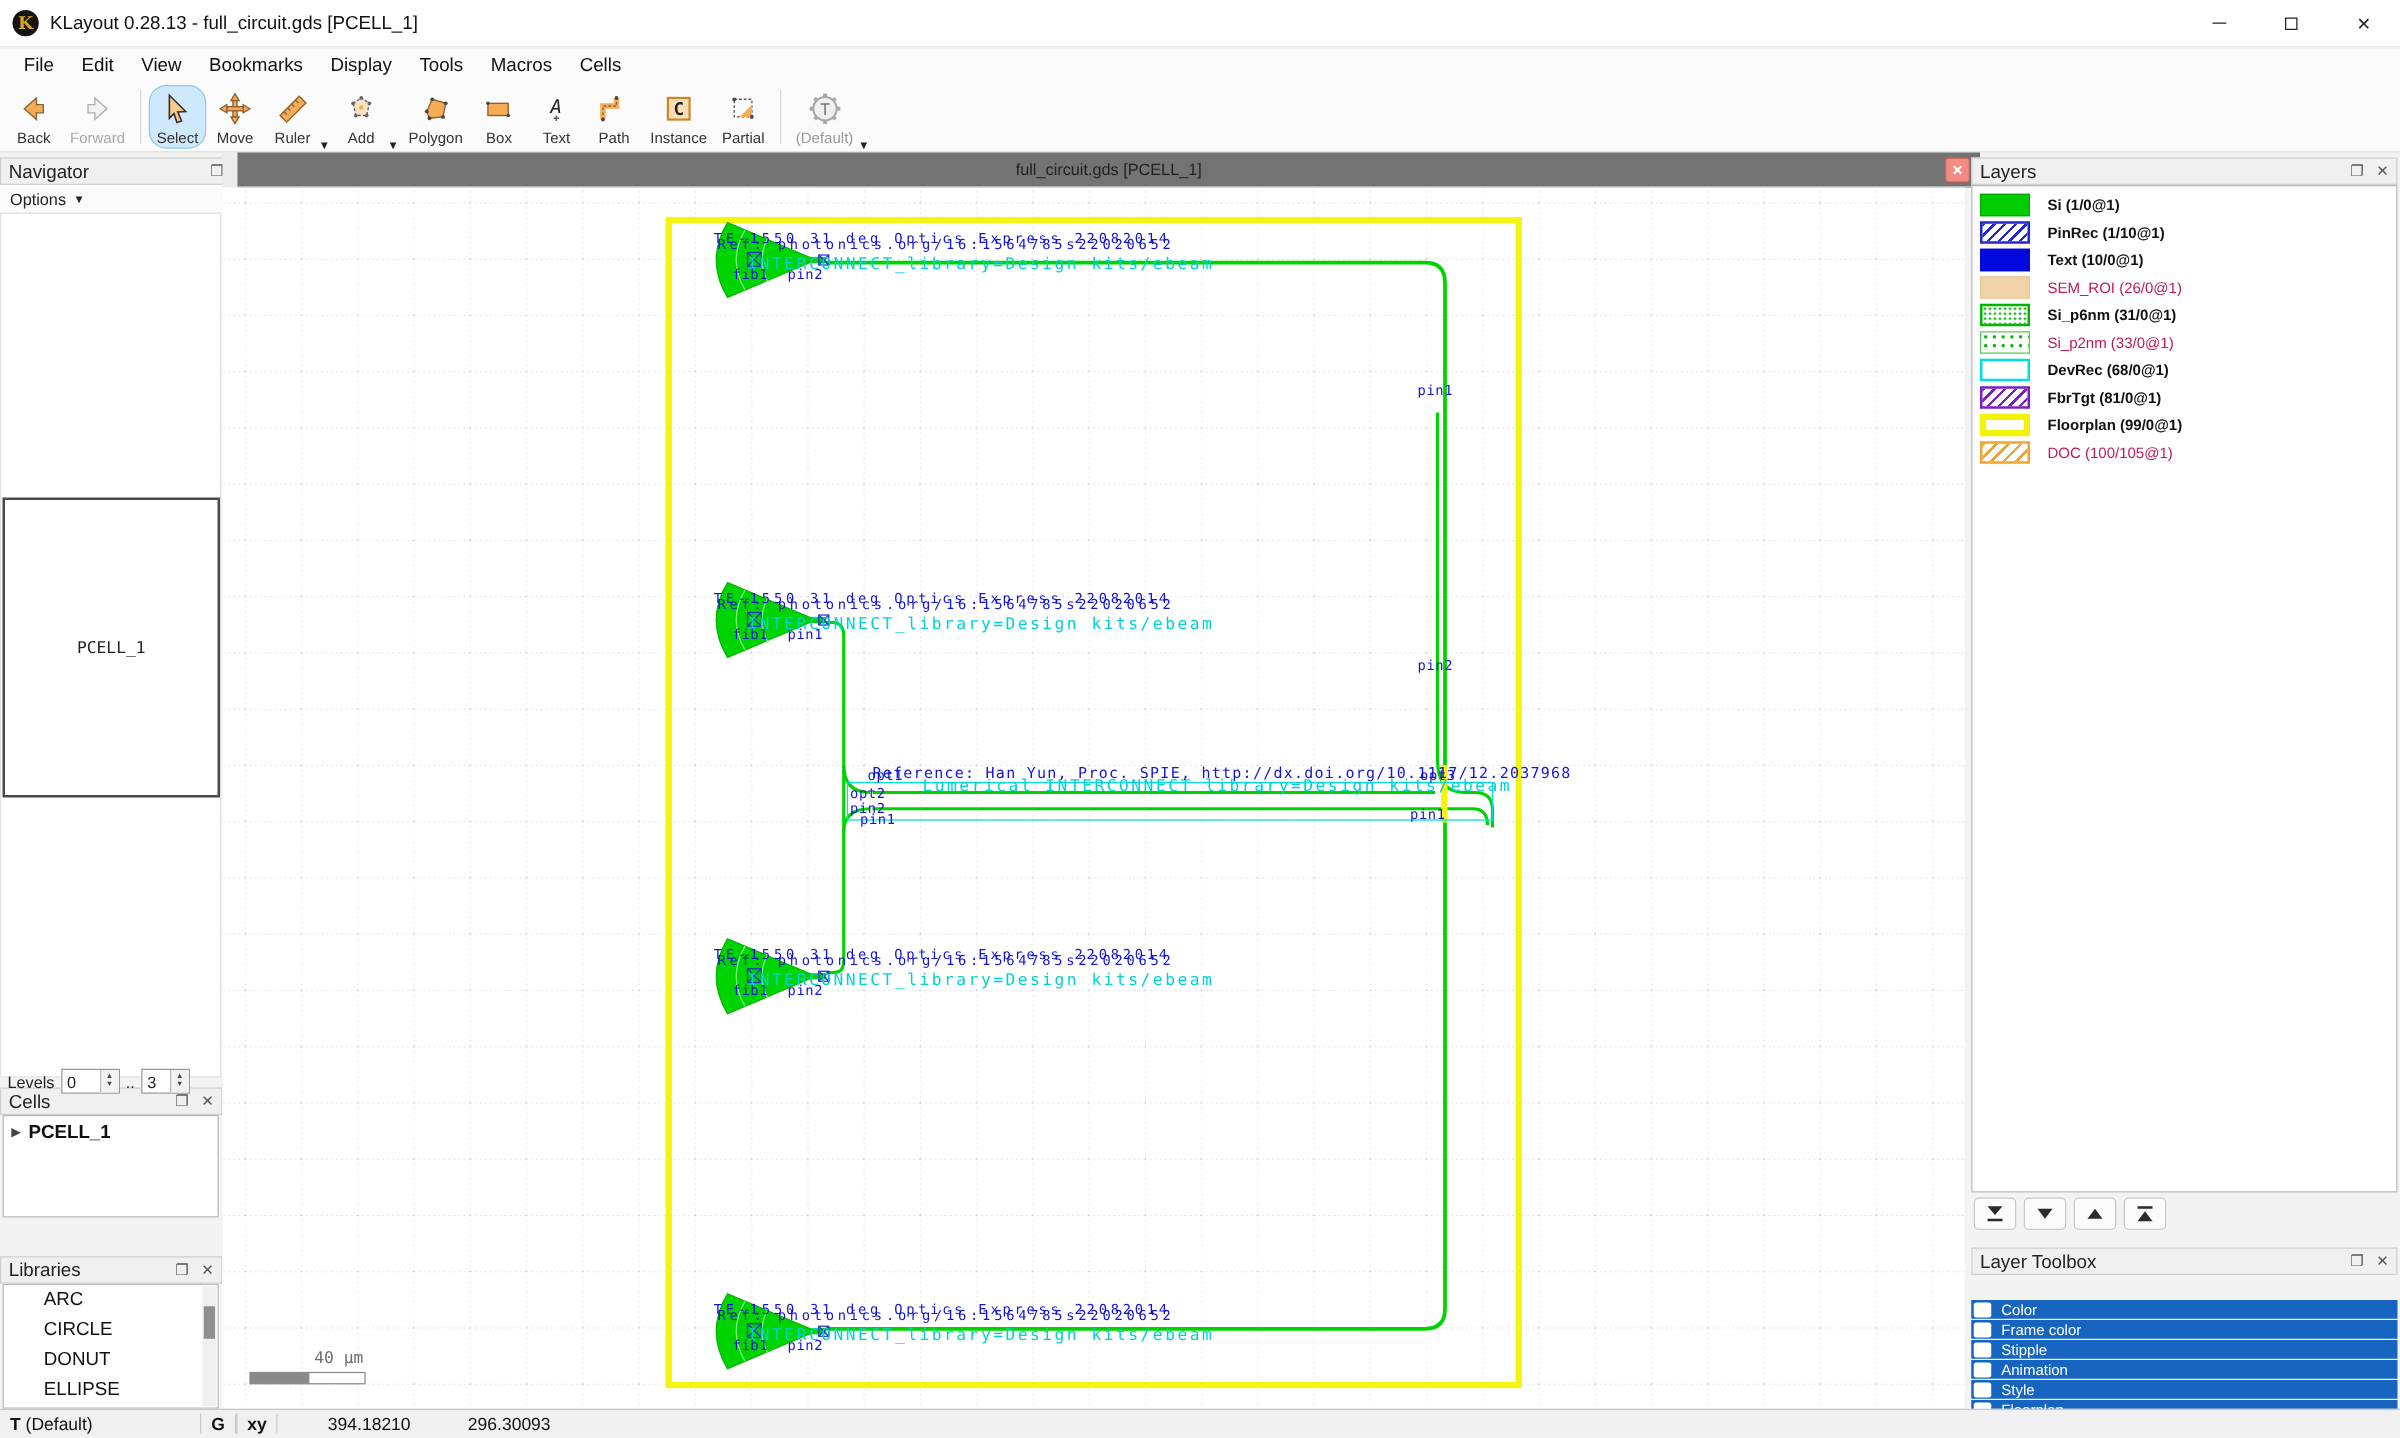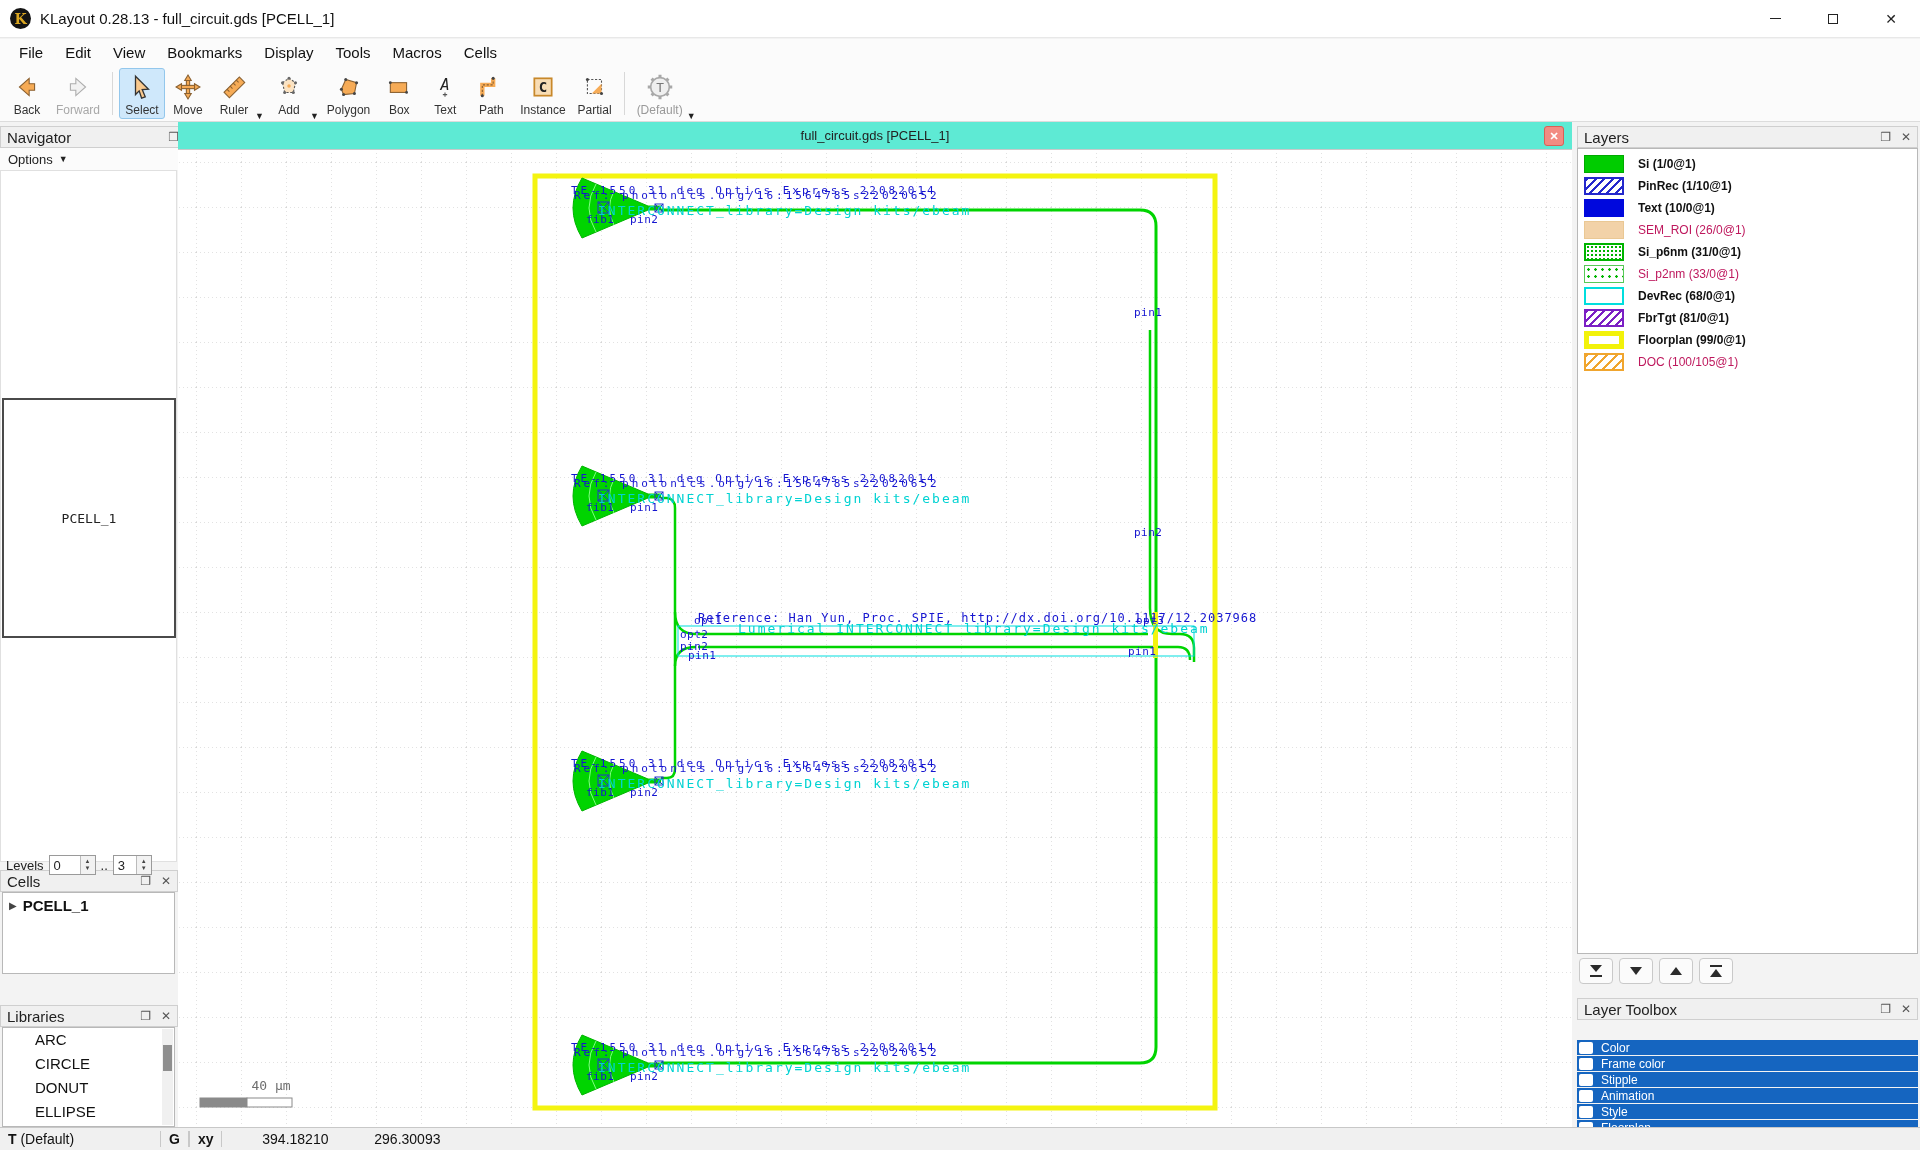--- a/index.html
+++ b/index.html
@@ -25,21 +25,21 @@
              display:flex; align-items:center; padding-left:8px; gap:0; }
   .menu-item { font-size:15px; color:#111; padding:3px 11px; }
 
   
   .toolbar { position:absolute; left:0; top:66px; width:1920px; height:56px; background:#fbfbfb;
              border-bottom:1px solid #dcdcdc; display:flex; align-items:stretch; padding-left:4px; }
   .tb-btn { min-width:46px; padding:3px 5px 2px 5px; display:flex; flex-direction:column; align-items:center;
             justify-content:space-between; border:1px solid transparent; border-radius:3px; margin-top:2px; margin-bottom:2px;}
   .tb-btn .ic { width:30px; height:30px; display:flex; align-items:center; justify-content:center; }
   .tb-btn .lb { font-size:12px; color:#333; line-height:12px; }
-  .tb-btn.selected { background:#cfe8fb; border-color:#93c7ec; }
+  .tb-btn.selected { background:#cfe8fb; border-color:#93c7ec;border-radius:14px; }
   .tb-btn.disabled .lb { color:#a8a8a8;text-align:center; }
   .tb-btn.dim .lb { color:#999; }
   .tb-sep { width:1px; background:#d8d8d8; margin:6px 6px; }
   .tb-caret { align-self:flex-end; font-size:9px; color:#222; margin:24px 2px 0 -2px; }
 
   
   .panel-h { position:absolute; height:22px; background:#f0f0f0; border:1px solid #cfcfcf;
              display:flex; align-items:center; font-size:15px; color:#222; padding:0 6px; }
   .panel-h .sp { margin-left:auto; display:flex; gap:10px; color:#555; font-size:12px; }
   .ph-ic { font-size:12px; color:#555; }
@@ -65,21 +65,21 @@
   .spin .arrows { width:15px; height:100%; border-left:1px solid #bbb; background:#f2f2f2;
                   display:flex; flex-direction:column; align-items:center; justify-content:center;
                   font-size:6px; color:#444; line-height:7px; }
 
   .lib-item { font-size:15px; color:#111; padding:2px 0 2px 32px; line-height:20px; }
   .lib-scroll { position:absolute; right:1px; top:1px; width:11px; bottom:1px; background:#f0f0f0; }
   .lib-thumb { position:absolute; left:1px; right:1px; top:16px; height:26px; background:#8f8f8f; }
 
   
   .canvascol { position:absolute; left:178px; top:122px; width:1394px; height:1005px; background:#ececec; }
-  .tabbar { position:absolute; left:0; top:0; width:1394px; height:28px; background:#5eead4;
+  .tabbar { position:absolute; left:12px; top:0; width:1394px; height:28px; background:#737373;
             border-bottom:1px solid #c9c9c9; display:flex; align-items:center; justify-content:center;
             font-size:13px; color:#222; }
   .tab-close { position:absolute; right:8px; top:4px; width:20px; height:20px; background:#f28b82;
                border:1px solid #d95f56; border-radius:3px; color:#fff; font-size:11px; font-weight:bold;
                display:flex; align-items:center; justify-content:center; }
   .canvas-wrap { position:absolute; left:0; top:28px; width:1394px; height:977px; background:#ffffff; }
 
   
   .rightcol { position:absolute; left:1577px; top:122px; width:343px; height:1005px; }
   .layer-row { display:flex; align-items:center; gap:14px; height:22px; padding-left:6px; }

